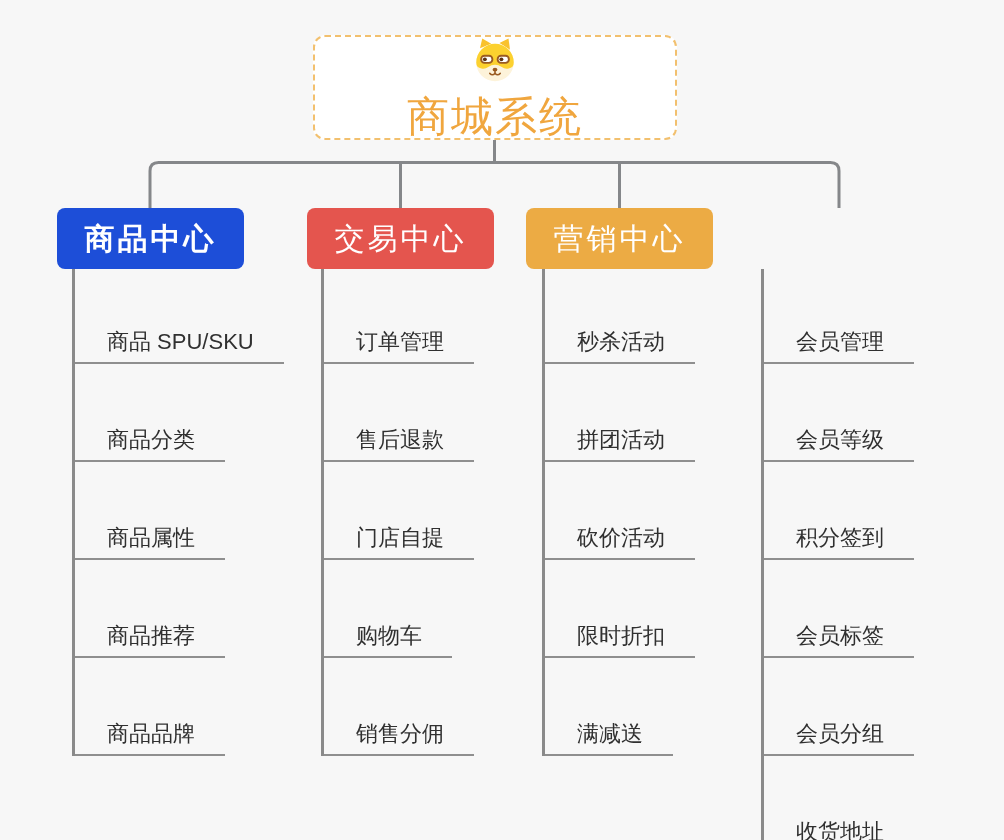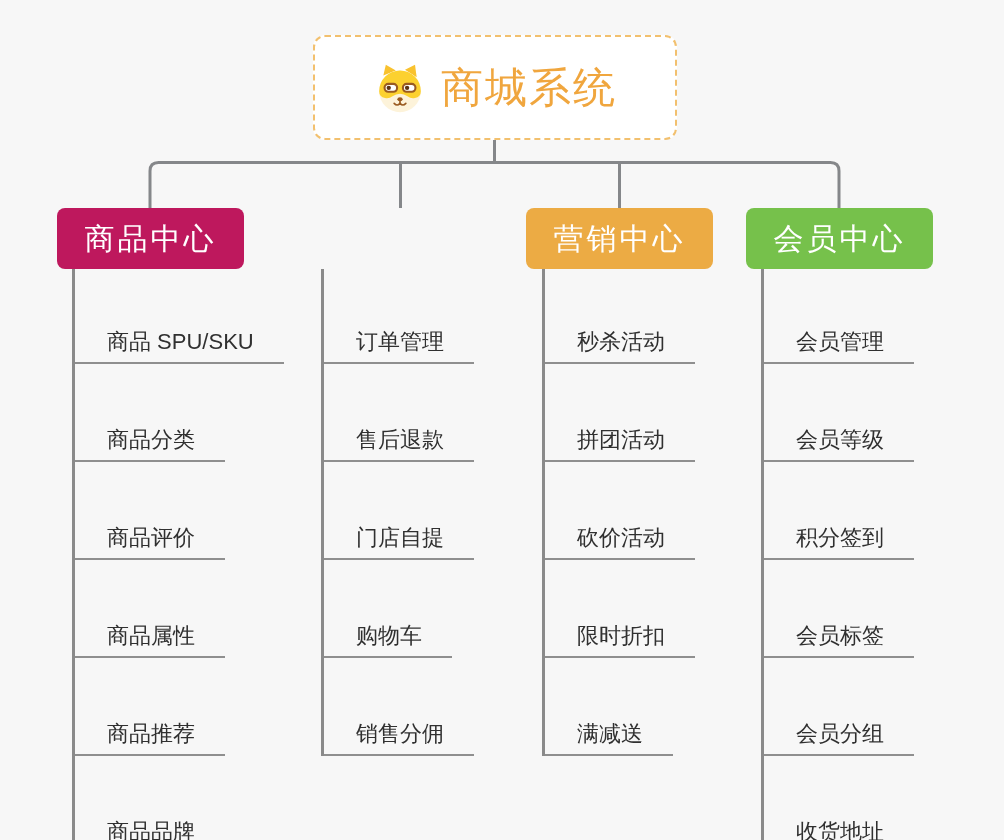--- a/index.html
+++ b/index.html
@@ -60,56 +60,53 @@
 
   <svg class="connectors" width="1004" height="212" viewBox="0 0 1004 212">
     <g stroke="#85878a" stroke-width="3" fill="none" stroke-linejoin="round">
       <path d="M494.5 140 V161"></path>
       <path d="M150 208 V171 Q150 162.5 158.5 162.5 H830.5 Q839 162.5 839 171 V208"></path>
       <path d="M400.5 162.5 V208"></path>
       <path d="M619.5 162.5 V208"></path>
     </g>
   </svg>
 
-  <div class="root-node" style="border-color: rgb(242, 192, 110);">
+  <div class="root-node" style="border-color: rgb(242, 192, 110); flex-direction: column;">
     <svg class="dog-icon" viewBox="0 0 64 60" aria-hidden="true">
       <path d="M12 15 L15 2 L27 9 Z" fill="#f9c22e"></path>
       <path d="M52 17 L50 2 L38 8 Z" fill="#f9c22e"></path>
       <circle cx="32" cy="34" r="25" fill="#fdf3da"></circle>
       <path d="M7 34 a25 25 0 0 1 50 0 q0 7 -7 8 q-5 1 -9 -2 q-4 -3 -9 -3 q-5 0 -9 3 q-4 3 -9 2 q-7 -1 -7 -8 z" fill="#fcd12f"></path>
       <rect x="13.5" y="25" width="15" height="9.5" rx="4.5" fill="#ffffff" stroke="#9a5b21" stroke-width="2.5"></rect>
       <rect x="35.5" y="25" width="15" height="9.5" rx="4.5" fill="#ffffff" stroke="#9a5b21" stroke-width="2.5"></rect>
       <circle cx="18.5" cy="29.8" r="2.6" fill="#5d3413"></circle>
       <circle cx="40.5" cy="29.8" r="2.6" fill="#5d3413"></circle>
       <ellipse cx="32" cy="43.5" rx="3.2" ry="2.4" fill="#9a5b21"></ellipse>
       <path d="M32 44 v4.5" stroke="#9a5b21" stroke-width="2"></path>
       <path d="M25 48.5 q3.5 3.8 7 0 q3.5 3.8 7 0" stroke="#9a5b21" stroke-width="2" fill="none" stroke-linecap="round"></path>
     </svg>
     <span class="root-title" style="color: rgb(240, 166, 62);">商城系统</span>
   </div>
 
-  <div class="branch-box b0" style="background: #be185d;">
+  <div class="branch-box b0" style="background: #1d4ed8; font-weight: bold;">
     <span>商品中心</span>
+  </div>
+  <div class="branch-box b1" style="background: rgb(228, 85, 78);">
+    <span>交易中心</span>
   </div>
   <div class="branch-box b2" style="background: rgb(236, 171, 68);">
     <span>营销中心</span>
-  </div>
-  <div class="branch-box b3" style="background: rgb(118, 193, 75);">
-    <span>会员中心</span>
   </div>
 
   <div class="col c0">
     <div class="col-item">
         <span>商品 SPU/SKU</span>
       </div>
     <div class="col-item">
         <span>商品分类</span>
-      </div>
-    <div class="col-item">
-        <span>商品评价</span>
       </div>
     <div class="col-item">
         <span>商品属性</span>
       </div>
     <div class="col-item">
         <span>商品推荐</span>
       </div>
     <div class="col-item">
         <span>商品品牌</span>
       </div>

